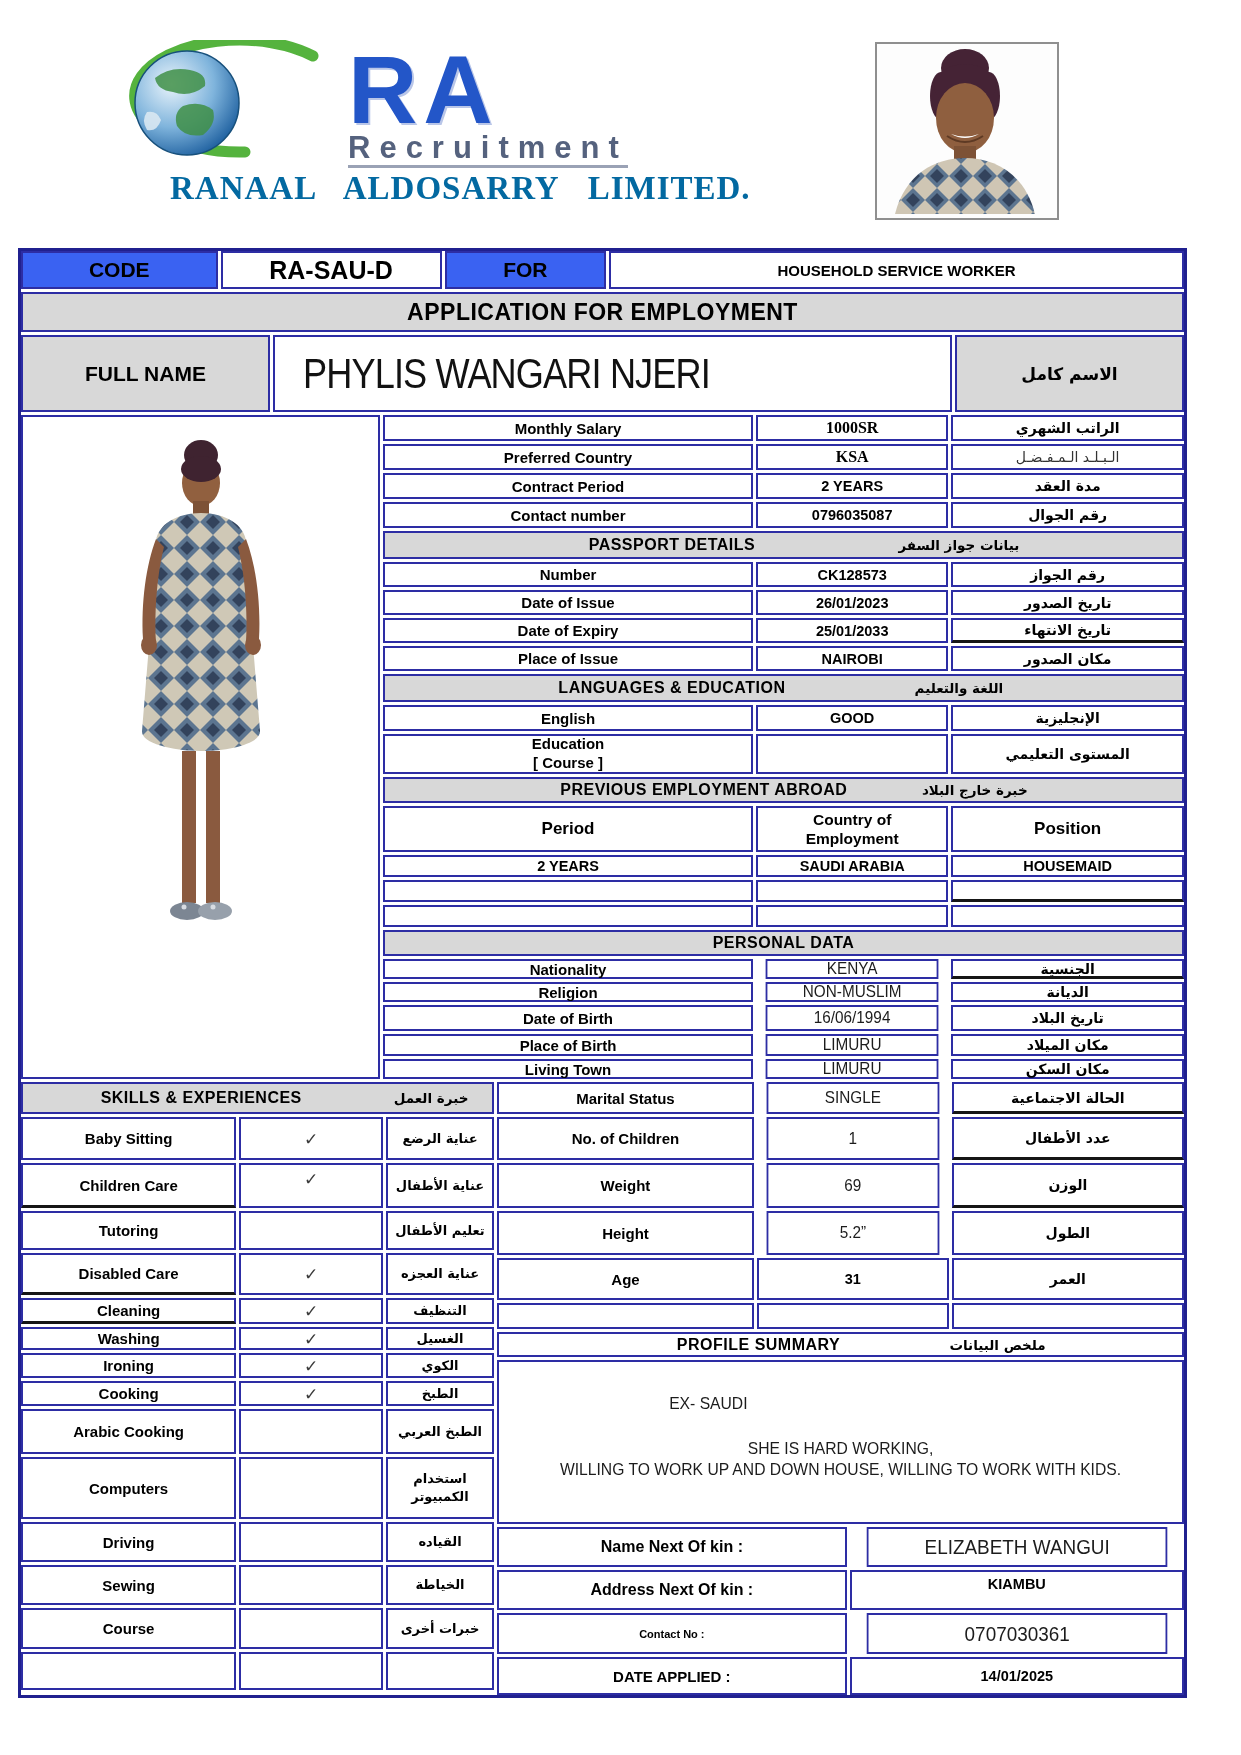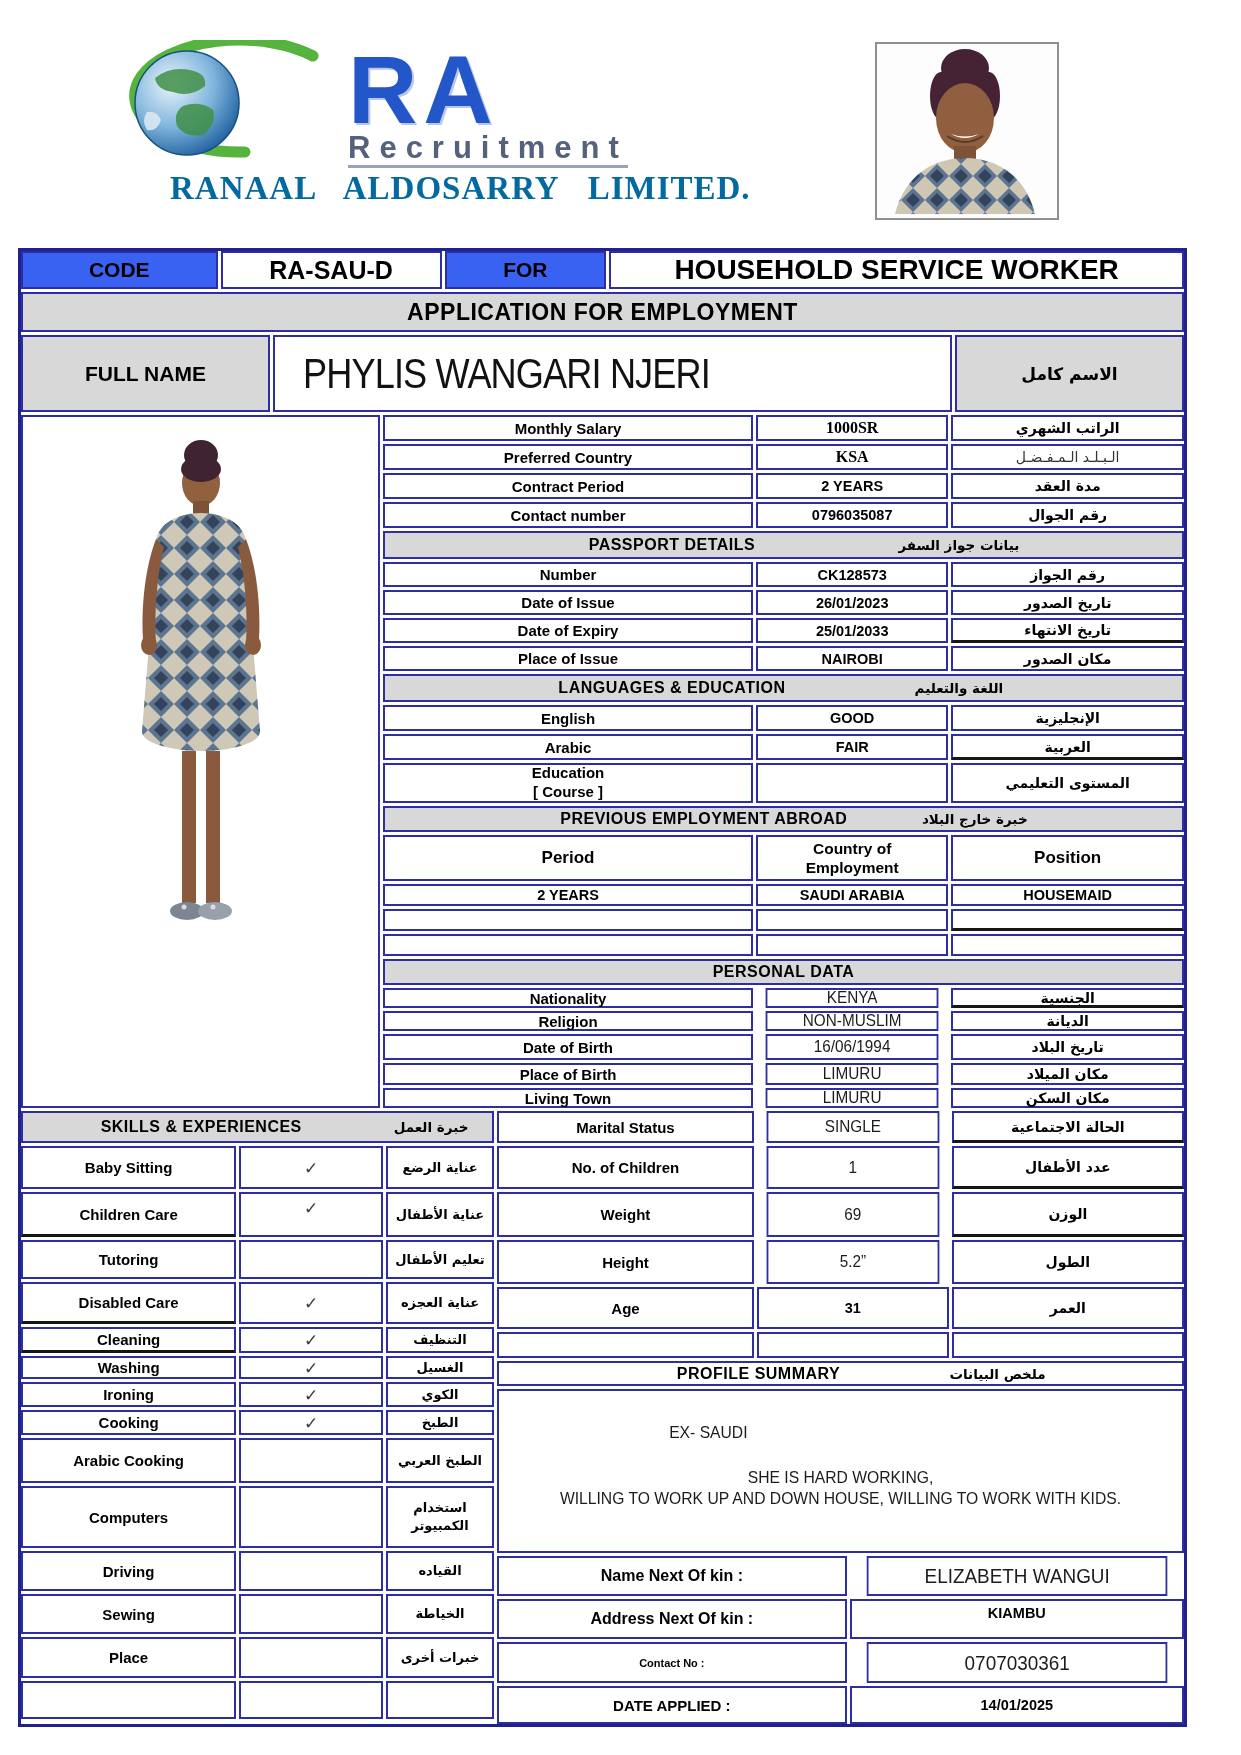--- a/index.html
+++ b/index.html
@@ -54,21 +54,21 @@
   .ar-sk{font-family:"DejaVu Sans",sans-serif;font-weight:bold;font-size:13px;direction:rtl;
          line-height:1.35;padding:2px 4px;}
   .vbold{font-weight:bold;font-size:14.5px;}
   .vserif{font-family:"Liberation Serif",serif;font-weight:bold;font-size:16px;}
   .vnarrow{font-size:17px;transform:scaleX(.9);color:#1c1c1c;white-space:nowrap;}
   .vbig{font-size:21px;}
   .check{font-family:"DejaVu Sans",sans-serif;font-size:17px;color:#3c3c3c;font-style:italic;}
   .title-big{font-weight:bold;font-size:23px;letter-spacing:.5px;}
   .code-t{font-weight:bold;font-size:21px;}
   .codeval-t{font-weight:bold;font-size:25px;}
-  .forval-t{font-weight:bold;font-size:28px;}
+  .forval-t{font-weight:bold;font-size:15px;}
   .fn-l{font-weight:bold;font-size:21px;}
   .fn-v{font-size:42px;letter-spacing:-1px;transform:scaleX(.86);transform-origin:left center;
         white-space:nowrap;color:#121212;}
   .fn-ar{font-family:"DejaVu Sans",sans-serif;font-weight:bold;font-size:17px;direction:rtl;}
   .two-line span{display:block;line-height:1.25;}
   .hdr3{font-weight:bold;font-size:15.5px;line-height:1.25;padding:0 8px;}
   
   .profile-cell{flex-direction:column;align-items:stretch;justify-content:flex-start;}
   .pl1{margin:32px 0 0 23%;text-align:left;}
   .pl2{margin-top:26px;text-align:center;}
@@ -231,25 +231,20 @@
             <span class="bar-en">LANGUAGES &amp; EDUCATION</span>
             <span class="bar-ar">اللغة والتعليم</span>
           </div>
         </div>
 
         <div class="r" style="height:26px">
           <div class="c c-l lbl">English</div>
           <div class="c c-v vbold">GOOD</div>
           <div class="c c-a ar-t">الإنجليزية</div>
         </div>
-        <div class="r" style="height:26px">
-          <div class="c c-l lbl">Arabic</div>
-          <div class="c c-v vbold">FAIR</div>
-          <div class="c c-a ar-t bbk">العربية</div>
-        </div>
         <div class="r" style="height:40px">
           <div class="c c-l lbl two-line">
             <span>
                 <span style="display: block;">Education</span>
                 <span style="display: block;">[ Course ]</span>
               </span>
           </div>
           <div class="c c-v"></div>
           <div class="c c-a ar-t">المستوى التعليمي</div>
         </div>
@@ -381,21 +376,21 @@
           <div class="c s-n lbl">Driving</div>
           <div class="c s-c check"></div>
           <div class="c s-a ar-sk">القياده</div>
         </div>
         <div class="r" style="height:40px">
           <div class="c s-n lbl">Sewing</div>
           <div class="c s-c check"></div>
           <div class="c s-a ar-sk">الخياطة</div>
         </div>
         <div class="r" style="height:41px">
-          <div class="c s-n lbl">Place</div>
+          <div class="c s-n lbl">Course</div>
           <div class="c s-c check"></div>
           <div class="c s-a ar-sk">خبرات أخرى</div>
         </div>
         <div class="r" style="height:38px">
           <div class="c s-n"></div>
           <div class="c s-c"></div>
           <div class="c s-a"></div>
         </div>
       </div>
 

